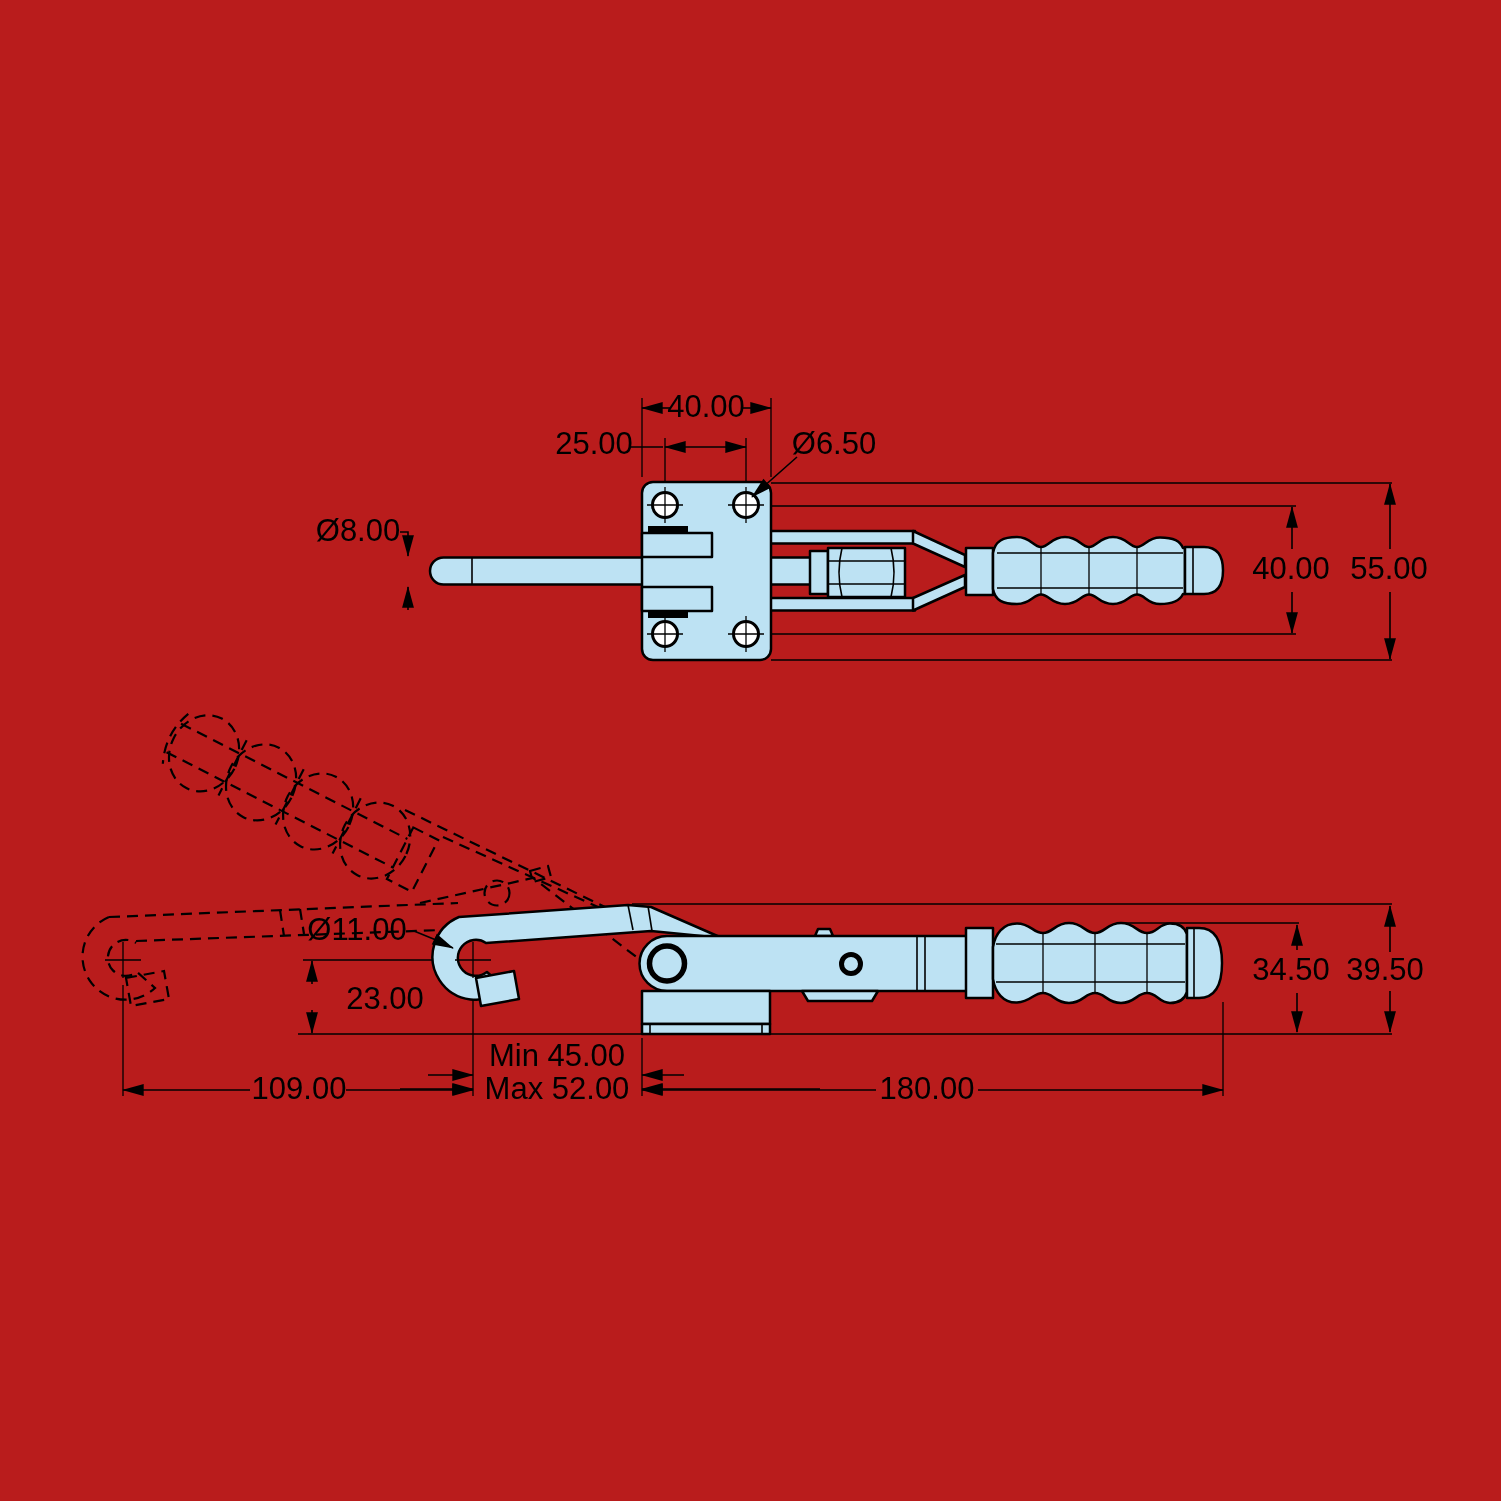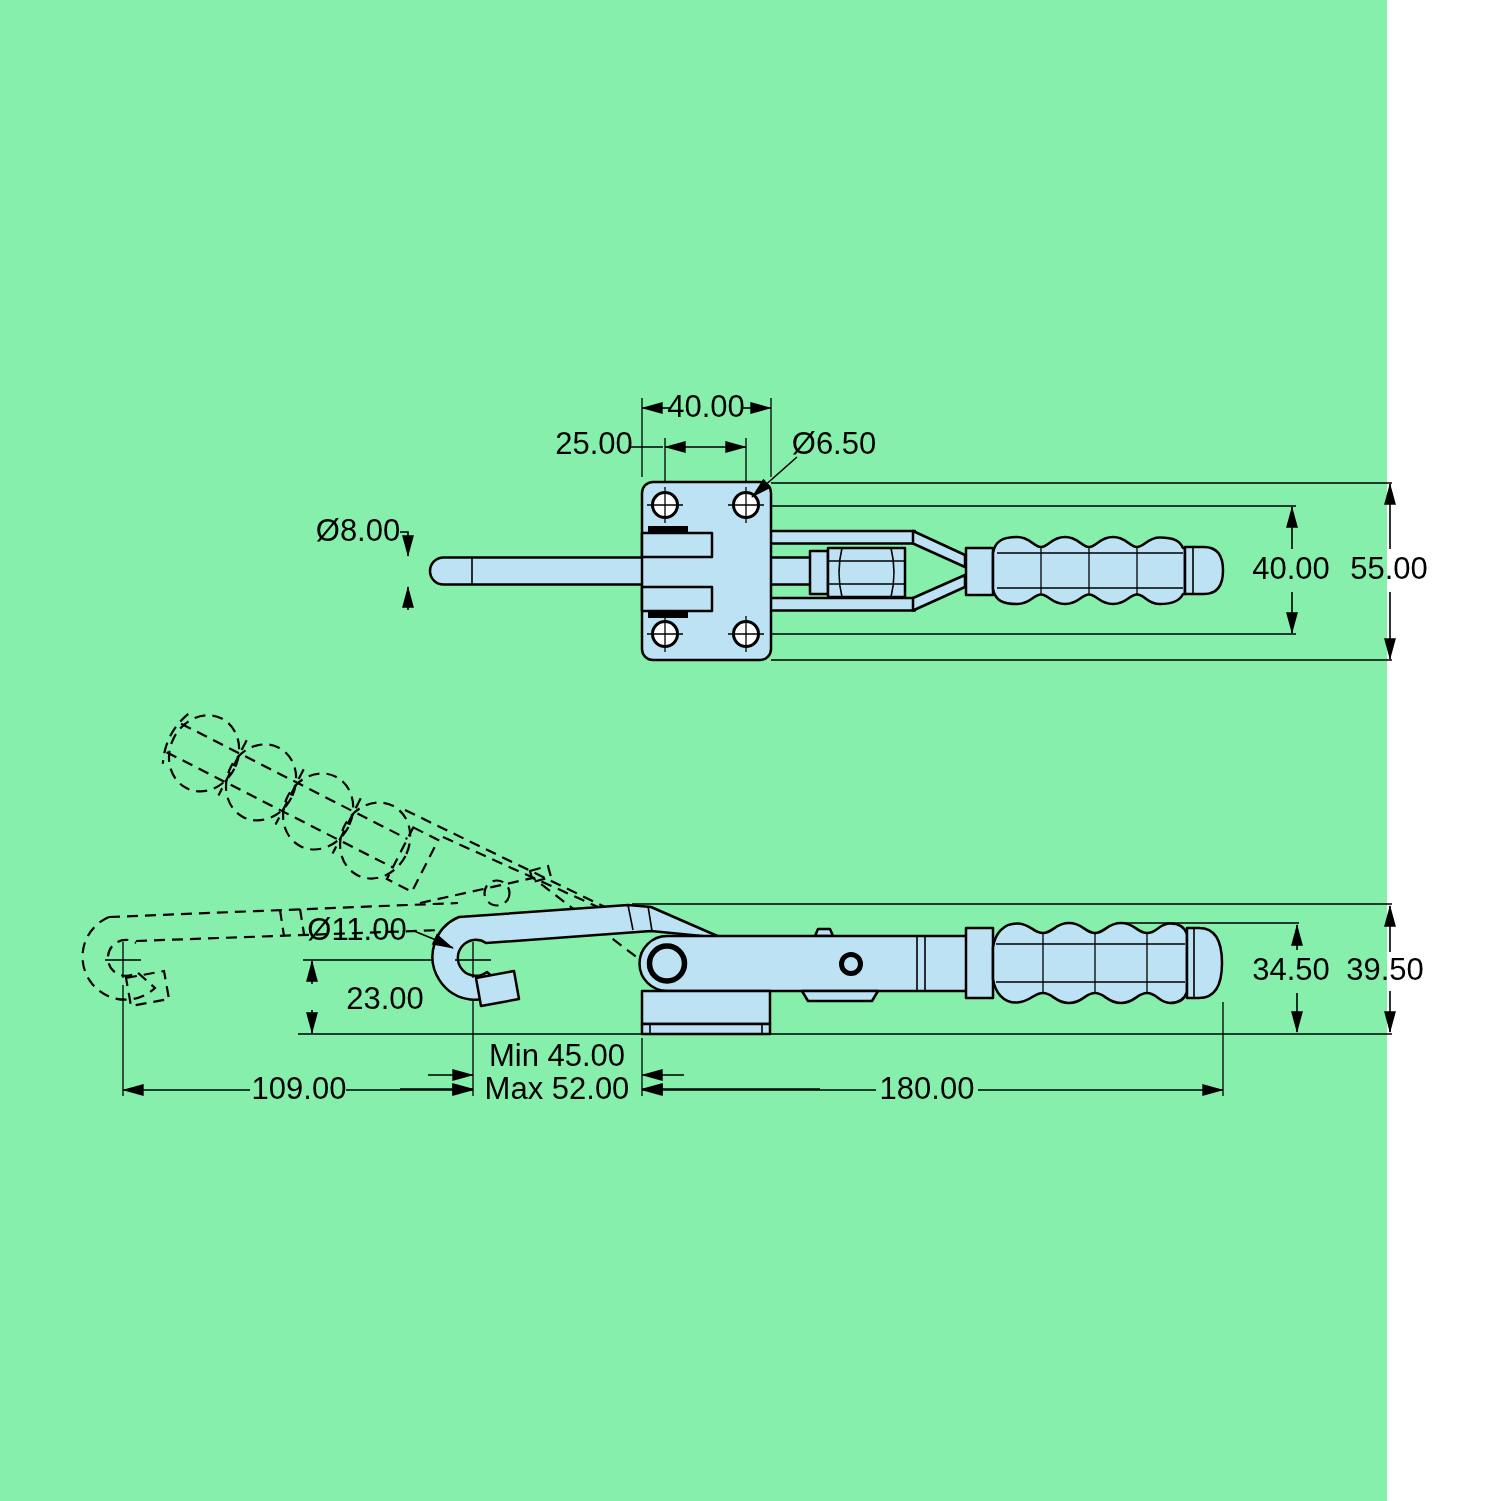--- a/index.html
+++ b/index.html
@@ -1,16 +1,16 @@
 <!DOCTYPE html>
 <html><head>
 <meta charset="utf-8">
 <style>
   html,body{margin:0;padding:0;background:#fff;}
-  .stage{width:1387px;height:1501px;background:#86efac;position:relative;font-family:"Liberation Sans",sans-serif;}
+  .stage{width:1501px;height:1501px;background:#b91c1c;position:relative;font-family:"Liberation Sans",sans-serif;}
   svg{display:block;}
   text{font-family:"Liberation Sans",sans-serif;font-size:31px;fill:#000;}
   .part{fill:#bde2f3;stroke:#000;stroke-width:2.5;stroke-linejoin:round;}
   .thin{stroke:#000;stroke-width:1.6;fill:none;}
   .hair{stroke:#000;stroke-width:1.3;fill:none;}
   .dim{stroke:#000;stroke-width:1.6;fill:none;}
   .ghost{stroke:#000;stroke-width:2.2;fill:none;stroke-dasharray:11 7;}
 </style>
 </head>
 <body>

